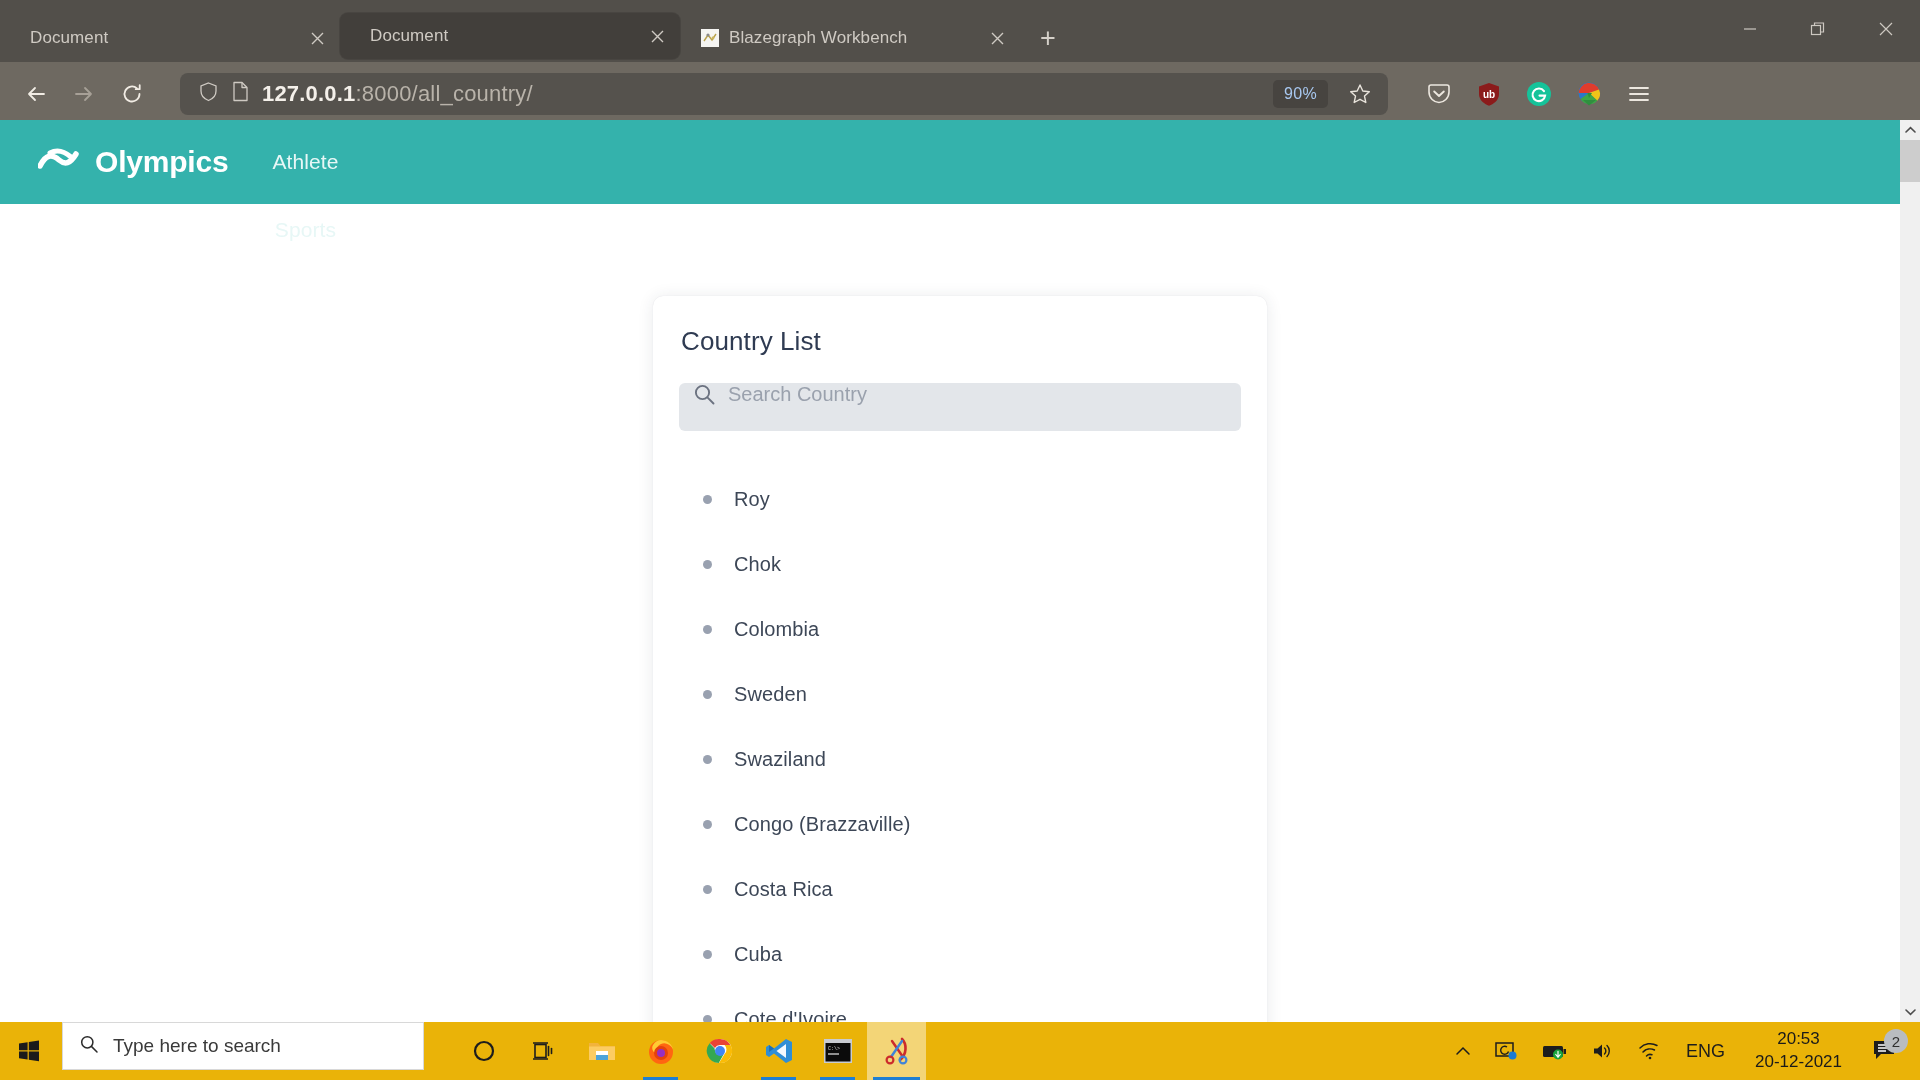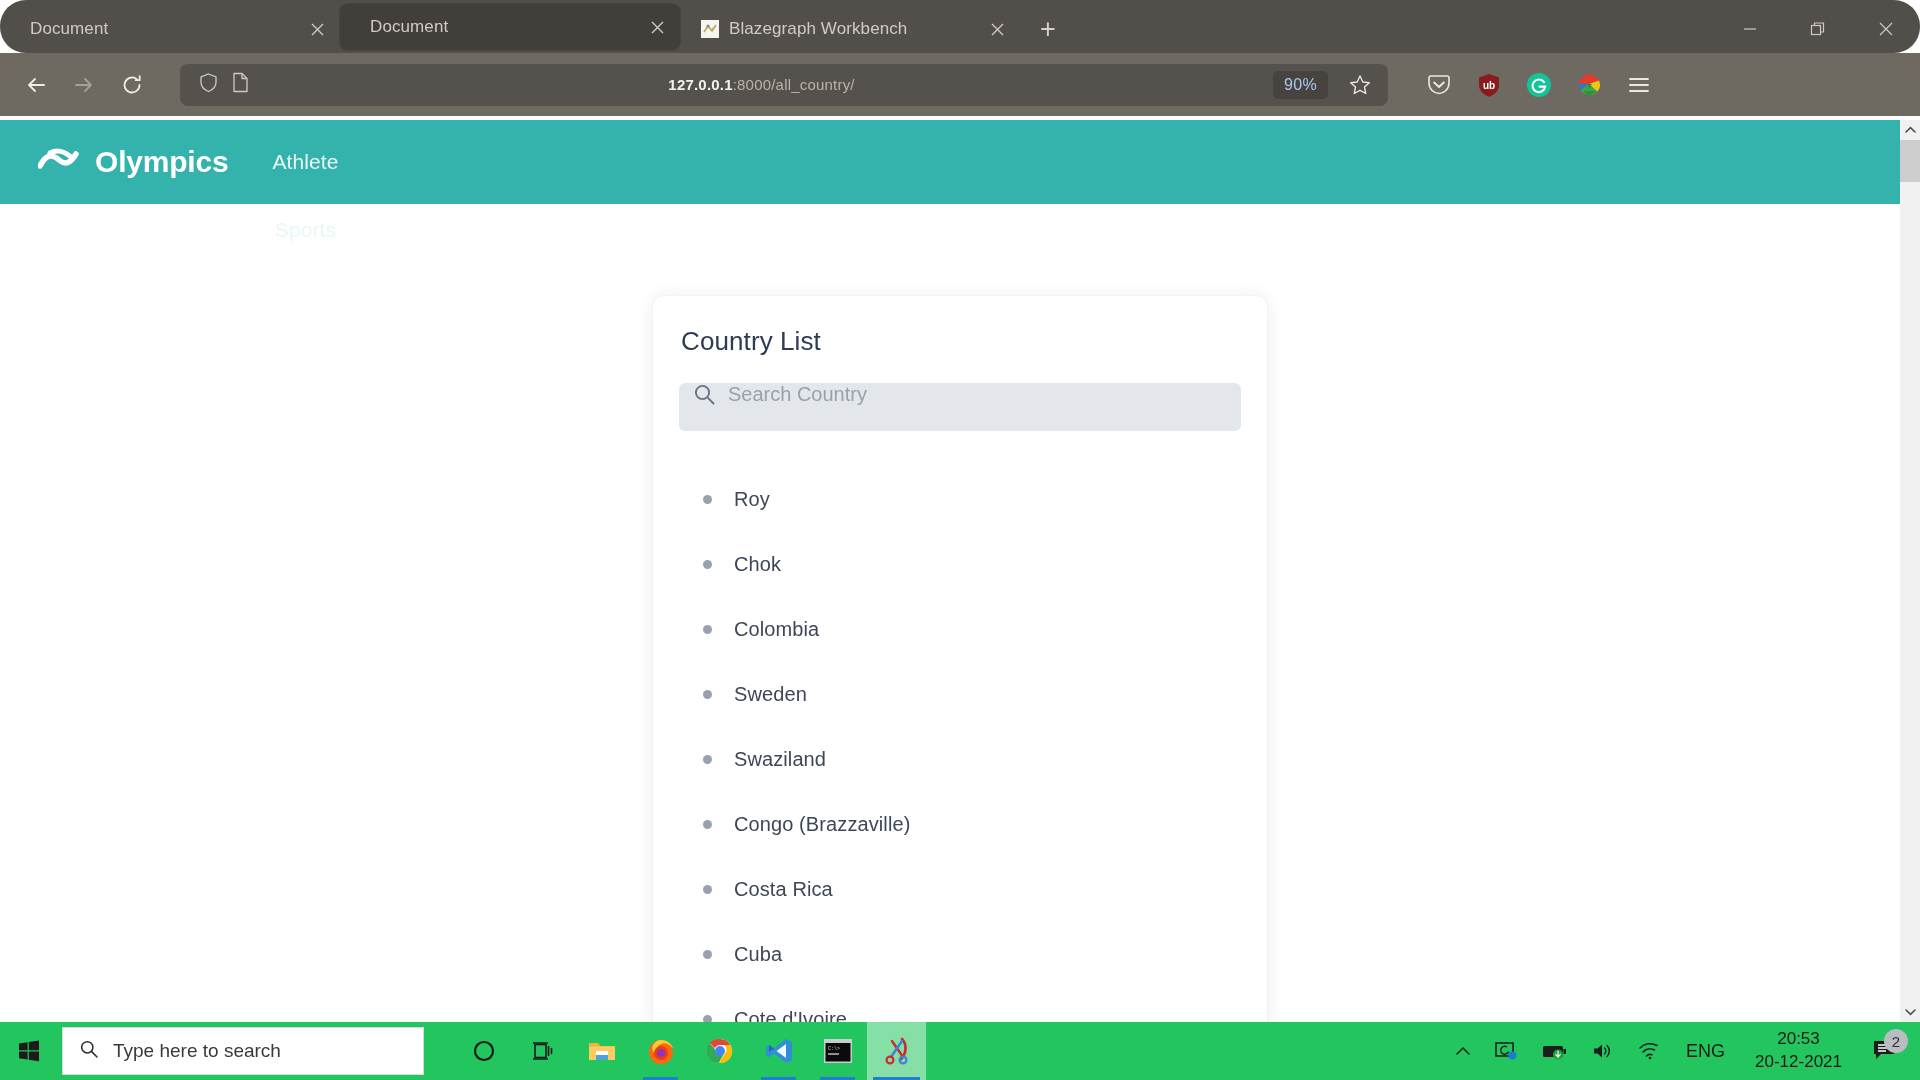--- a/index.html
+++ b/index.html
@@ -8,22 +8,22 @@
     width: 1920px; height: 1080px;
     overflow: hidden;
     font-family: "Liberation Sans", sans-serif;
     background: #ffffff;
   }
 
   
   .browser { width: 1920px; height: 1022px; position: relative; background: #fff; }
 
   .tabstrip {
-    height: 53px; background: #524f4a; position: relative;
-    display: flex; align-items: flex-end; border-radius: 26px;
+    height: 62px; background: #524f4a; position: relative;
+    display: flex; align-items: flex-end;
   }
   .tab {
     height: 48px; width: 340px; display: flex; align-items: center;
     padding: 0 10px 0 20px; gap: 10px; position: relative;
     border-radius: 6px 6px 0 0;
     margin-bottom: 0;
   }
   .tab.active {
     background: #423f3b;
     border-radius: 8px;
@@ -70,22 +70,22 @@
     color: #f1ece4; flex: none;
   }
   .nav-icon-btn.disabled { color: #a7a097; }
 
   .urlbar {
     flex: 1; height: 42px; background: #55524d; border-radius: 8px;
     display: flex; align-items: center; padding: 0 8px 0 18px; gap: 12px;
     margin: 0 14px 0 22px; max-width: 1208px;
   }
   .url-text {
-    flex: 1; font-size: 15px; color: #b9b3aa; white-space: nowrap;
-    overflow: hidden; letter-spacing: .2px; text-align: center;
+    flex: 1; font-size: 22px; color: #b9b3aa; white-space: nowrap;
+    overflow: hidden; letter-spacing: .2px;
   }
   .url-text b { color: #f4f0ea; font-weight: 700; }
   .zoom-badge {
     background: #474440; color: #a8c8f0; font-size: 16px;
     padding: 5px 11px; border-radius: 5px; flex: none; letter-spacing: .3px;
   }
   .star-btn { width: 40px; height: 40px; display:flex; align-items:center; justify-content:center; flex:none; color:#e9e4dc; }
 
   .ext-area { display: flex; align-items: center; gap: 12px; padding-left: 14px; }
   .ext-btn {
@@ -146,21 +146,21 @@
     position: absolute; right: 0; top: 120px; width: 20px; height: 902px;
     background: #f0f0f0; display: flex; flex-direction: column; align-items: center;
   }
   .sb-arrow { height: 20px; width: 20px; display:flex; align-items:center; justify-content:center; color:#5a5a5a; font-size: 10px; }
   .sb-track { flex: 1; width: 20px; position: relative; }
   .sb-thumb { position: absolute; top: 0; left: 0; width: 20px; height: 42px; background: #cdcdcd; }
 
   
   .taskbar {
     position: absolute; bottom: 0; left: 0; width: 1920px; height: 58px;
-    background: #22c55e; display: flex; align-items: center;
+    background: #eab308; display: flex; 
   }
   .start-btn { width: 58px; height: 58px; display: flex; align-items: center; justify-content: center; }
   .tb-search {
     width: 362px; height: 48px; background: #fff; display: flex; align-items: center;
     gap: 14px; padding: 0 16px; margin-left: 4px; border: 1px solid #d8d8d8;
   }
   .tb-search span { font-size: 19px; color: #3a3a3a; }
   .tb-apps { display: flex; align-items: center; margin-left: 30px; }
   .tb-app {
     width: 59px; height: 58px; display: flex; align-items: center; justify-content: center;

